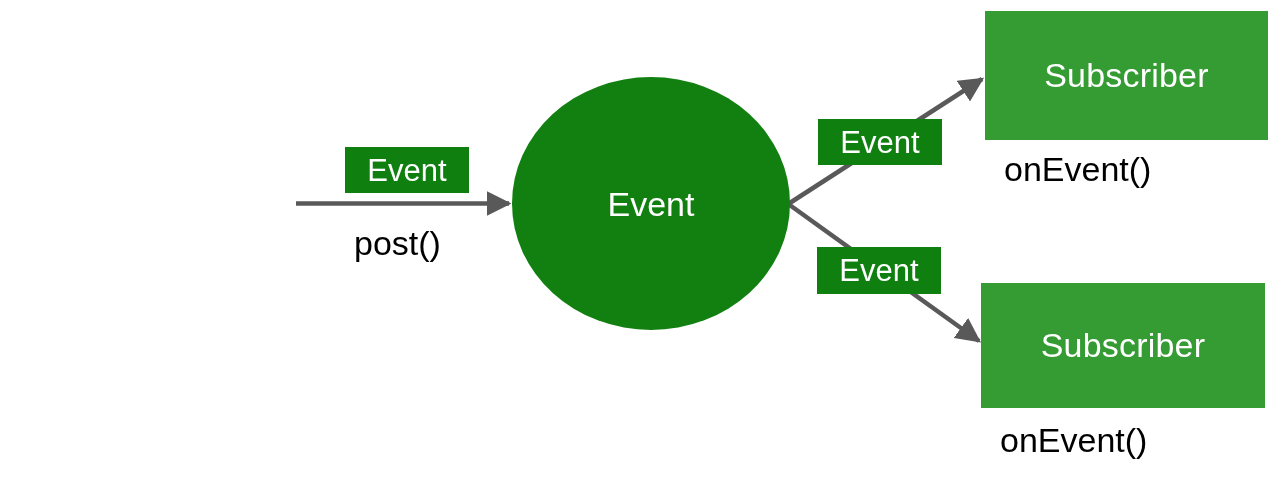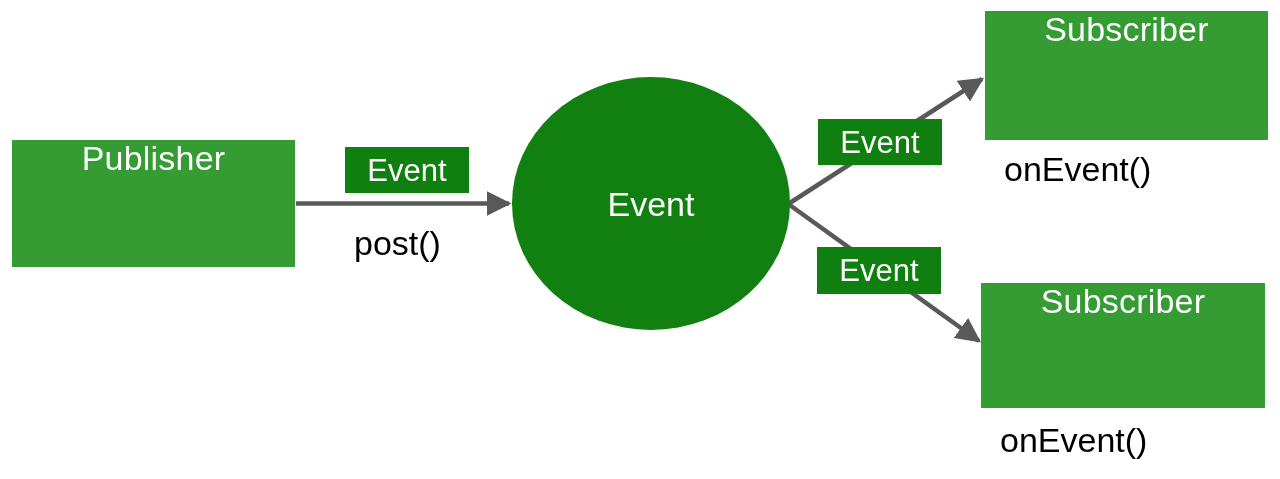--- a/index.html
+++ b/index.html
@@ -22,20 +22,21 @@
     left: 0;
     top: 0;
     width: 1280px;
     height: 479px;
     pointer-events: none;
   }
   .node-box {
     position: absolute;
     background: #359B33;
     display: flex;
+    align-items: center;
     justify-content: center;
     color: #ffffff;
     font-size: 34px;
     font-weight: 400;
     letter-spacing: 0.2px;
     line-height: 1.1;
   }
   .bus-circle {
     position: absolute;
     background: #118011;
@@ -90,23 +91,20 @@
       </marker>
     </defs>
 
     <line x1="296" y1="203.5" x2="509" y2="203.5" stroke="#595959" stroke-width="4.5" marker-end="url(#ah)"></line>
 
     <line x1="789" y1="203.5" x2="982" y2="79" stroke="#595959" stroke-width="4.5" marker-end="url(#ah)"></line>
 
     <line x1="789" y1="204.5" x2="979" y2="341" stroke="#595959" stroke-width="4.5" marker-end="url(#ah)"></line>
   </svg>
 
-  <div class="node-box" id="publisher-box">
-    <span>Publisher</span>
-  </div>
 
   <div class="badge" id="badge-post">
     <span>Event</span>
   </div>
 
   <div class="plain-label" id="label-post">post()</div>
 
   <div class="bus-circle" id="event-bus-circle">
     <span>Event</span>
   </div>

